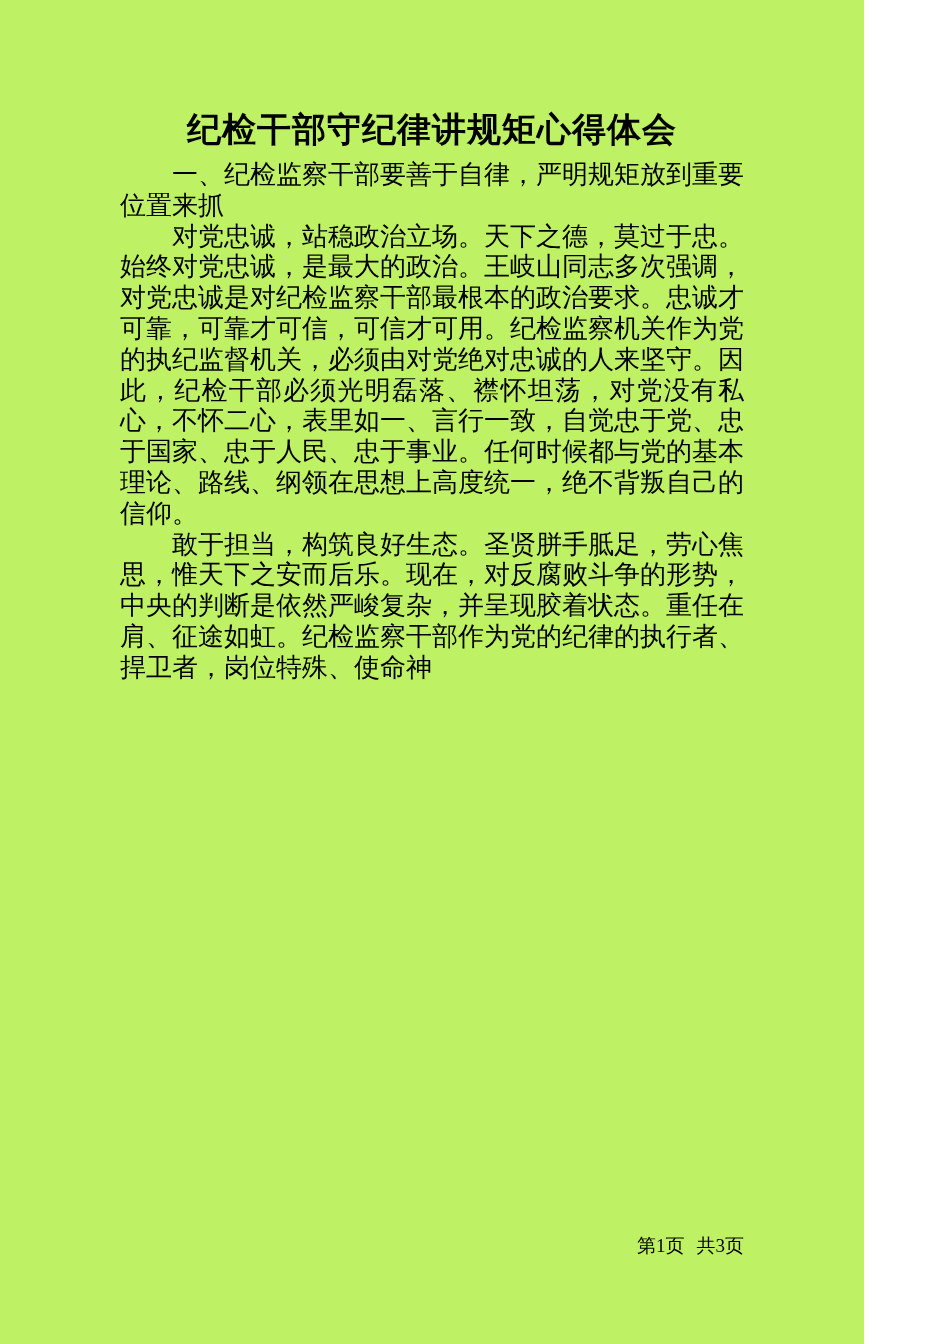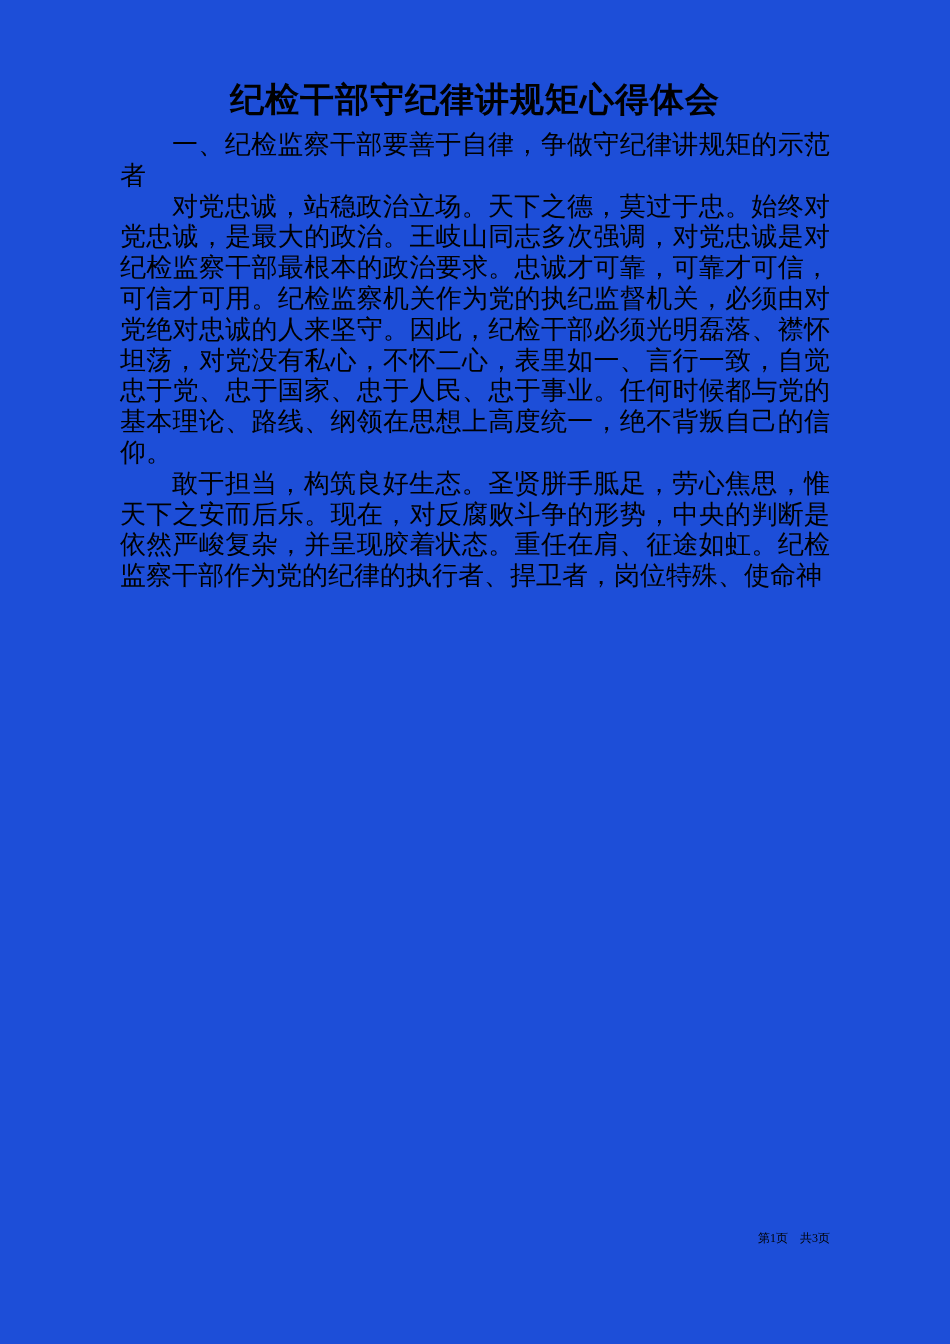--- a/index.html
+++ b/index.html
@@ -12,64 +12,64 @@
     height: 1344px;
     position: relative;
     overflow: hidden;
     font-family: "Liberation Serif", "DejaVu Serif", serif;
     color: #000000;
   }
   .page {
     position: absolute;
     left: 0;
     top: 0;
-    width: 950px;
+    width: 864px;
     height: 1344px;
     box-sizing: border-box;
-    padding: 80px 120px 0 120px;
-    background: #1d4ed8;
+    padding: 110px 120px 0 120px;
+    background: #bef264;
   }
   .doc-title {
     margin: 0 0 10px 0;
     text-align: center;
     font-size: 34px;
     line-height: 40px;
     font-weight: bold;
     letter-spacing: 1px;
   }
   .para {
     margin: 0;
     font-size: 26px;
     line-height: 30.8px;
     text-align: justify;
     text-indent: 2em;
     word-break: break-all;
   }
   .footer {
     position: absolute;
     right: 120px;
-    bottom: 96px;
-    font-size: 12px;
+    bottom: 88px;
+    font-size: 19px;
     line-height: 20px;
     color: #000000;
   }
   .footer .gap {
     display: inline-block;
     width: 12px;
   }
 </style>
 </head>
 <body>
 
 <div class="page">
 
   <h1 class="doc-title">纪检干部守纪律讲规矩心得体会</h1>
 
 
-  <p class="para">一、纪检监察干部要善于自律，争做守纪律讲规矩的示范者</p>
+  <p class="para">一、纪检监察干部要善于自律，严明规矩放到重要位置来抓</p>
 
   <p class="para">对党忠诚，站稳政治立场。天下之德，莫过于忠。始终对党忠诚，是最大的政治。王岐山同志多次强调，对党忠诚是对纪检监察干部最根本的政治要求。忠诚才可靠，可靠才可信，可信才可用。纪检监察机关作为党的执纪监督机关，必须由对党绝对忠诚的人来坚守。因此，纪检干部必须光明磊落、襟怀坦荡，对党没有私心，不怀二心，表里如一、言行一致，自觉忠于党、忠于国家、忠于人民、忠于事业。任何时候都与党的基本理论、路线、纲领在思想上高度统一，绝不背叛自己的信仰。</p>
 
 
   <p class="para">敢于担当，构筑良好生态。圣贤胼手胝足，劳心焦思，惟天下之安而后乐。现在，对反腐败斗争的形势，中央的判断是依然严峻复杂，并呈现胶着状态。重任在肩、征途如虹。纪检监察干部作为党的纪律的执行者、捍卫者，岗位特殊、使命神</p>
 
   <div class="footer">
     <span>第1页</span><span class="gap"></span><span>共3页</span>
   </div>
 

